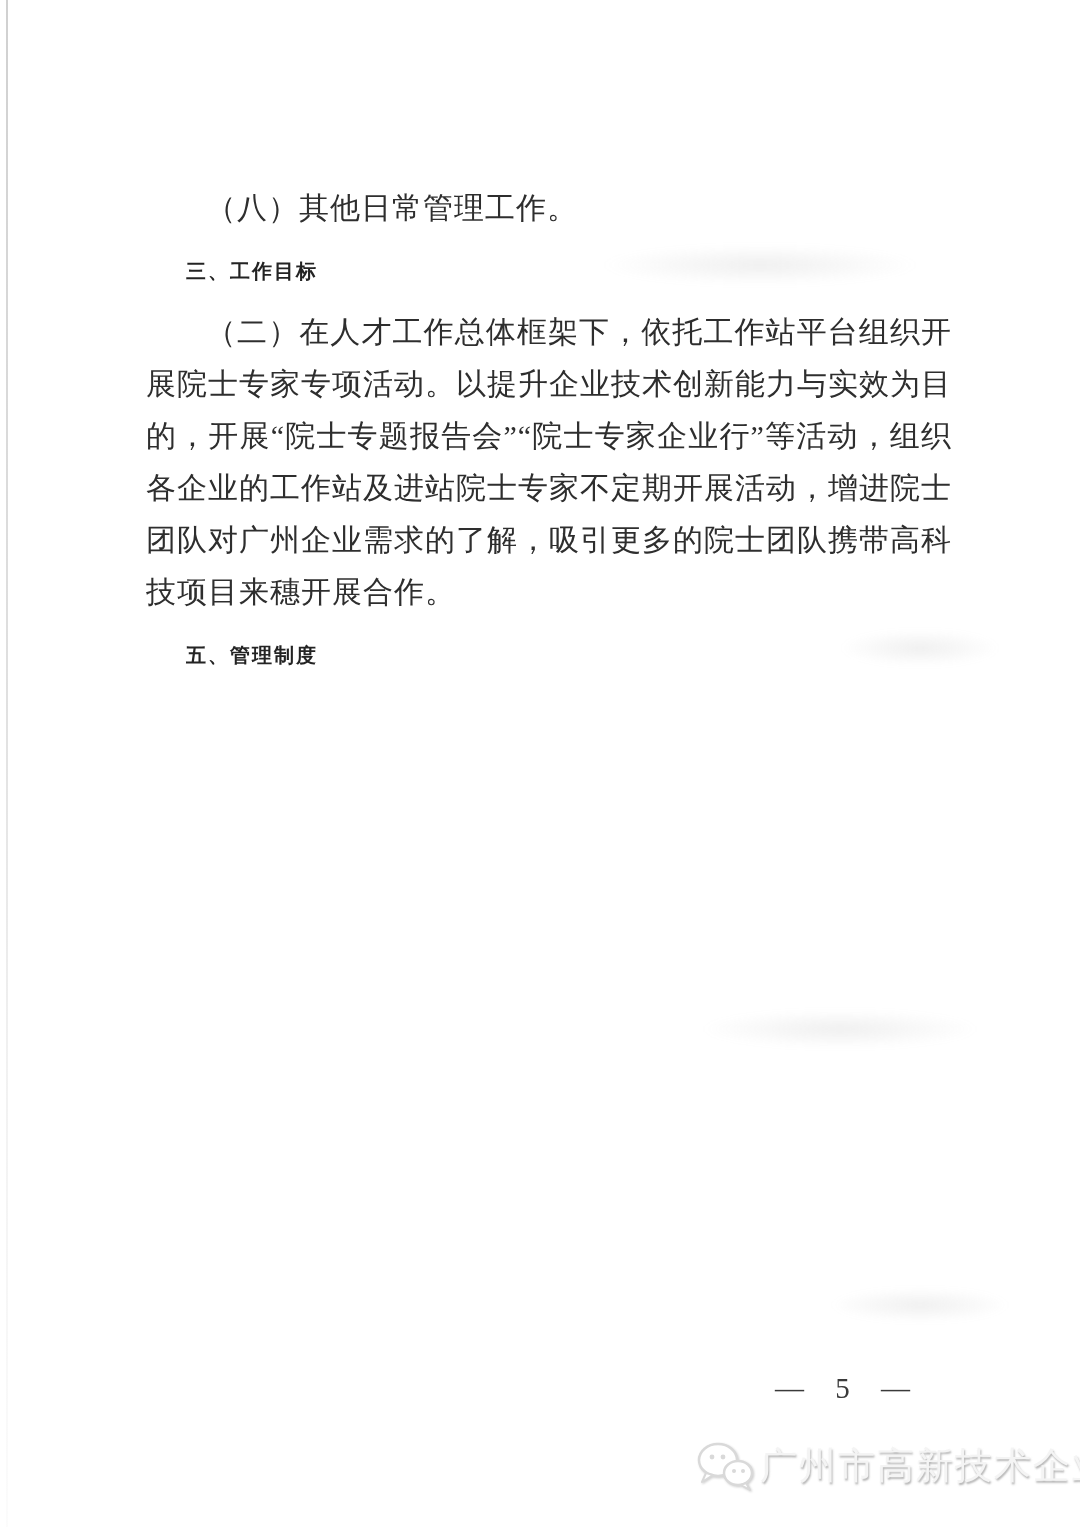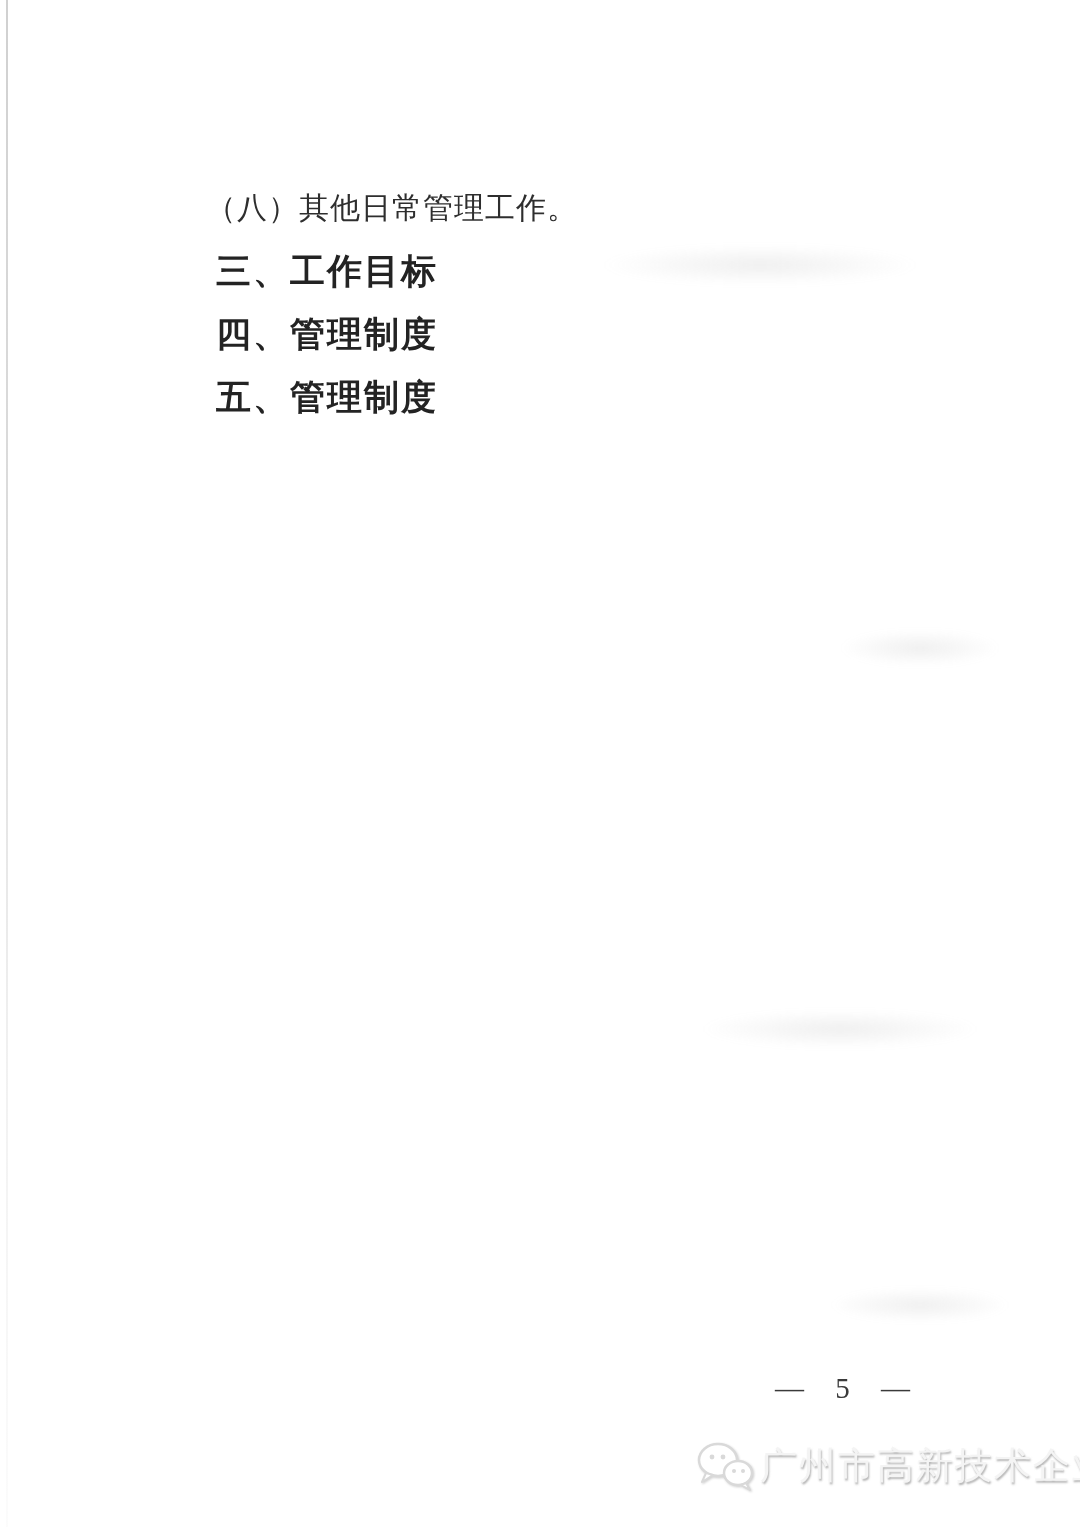--- a/index.html
+++ b/index.html
@@ -52,21 +52,21 @@
     text-align: justify;
   }
   .para {
     margin: 0;
     text-indent: 2em;
   }
   .heading {
     margin: 11px 0 9px 0;
     font-family: "Liberation Sans", "DejaVu Sans", sans-serif;
     font-weight: bold;
-    font-size: 35px;
+    font-size: 20px;
     line-height: 52px;
     color: #232323;
     text-indent: 2em;
     letter-spacing: 2px;
   }
   .page-number {
     position: absolute;
     top: 1372px;
     right: 168px;
     font-size: 29px;
@@ -106,21 +106,21 @@
 
   <div class="scan-edge"></div>
   <div class="smudge s1"></div>
   <div class="smudge s2"></div>
   <div class="smudge s3"></div>
   <div class="smudge s4"></div>
 
   <main class="doc">
     <p class="para">（八）其他日常管理工作。</p>
     <h2 class="heading">三、工作目标</h2>
-    <h2 class="heading">四、管理制度</h2>
+    <p class="para">（二）在人才工作总体框架下，依托工作站平台组织开展院士专家专项活动。以提升企业技术创新能力与实效为目的，开展“院士专题报告会”“院士专家企业行”等活动，组织各企业的工作站及进站院士专家不定期开展活动，增进院士团队对广州企业需求的了解，吸引更多的院士团队携带高科技项目来穗开展合作。</p>
     <h2 class="heading">五、管理制度</h2>
   </main>
 
   <div class="page-number">— 5 —</div>
 
   <div class="watermark">
     <span class="wm-icon">
       <svg width="58" height="52" viewBox="0 0 58 52" xmlns="http://www.w3.org/2000/svg">
 
         <ellipse cx="22" cy="20" rx="19" ry="16" fill="#ffffff" stroke="#d9d9d9" stroke-width="2.5"></ellipse>

